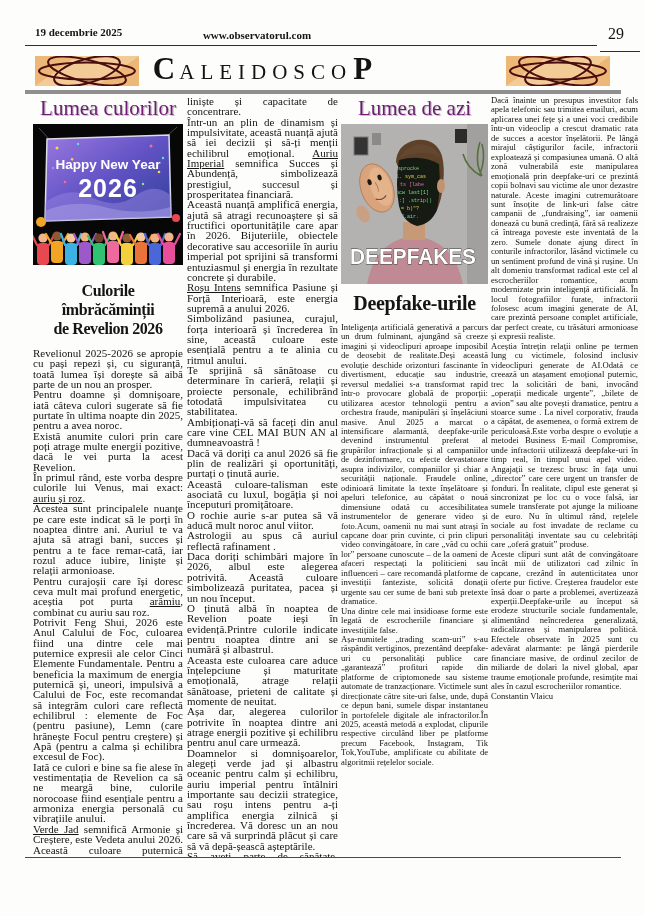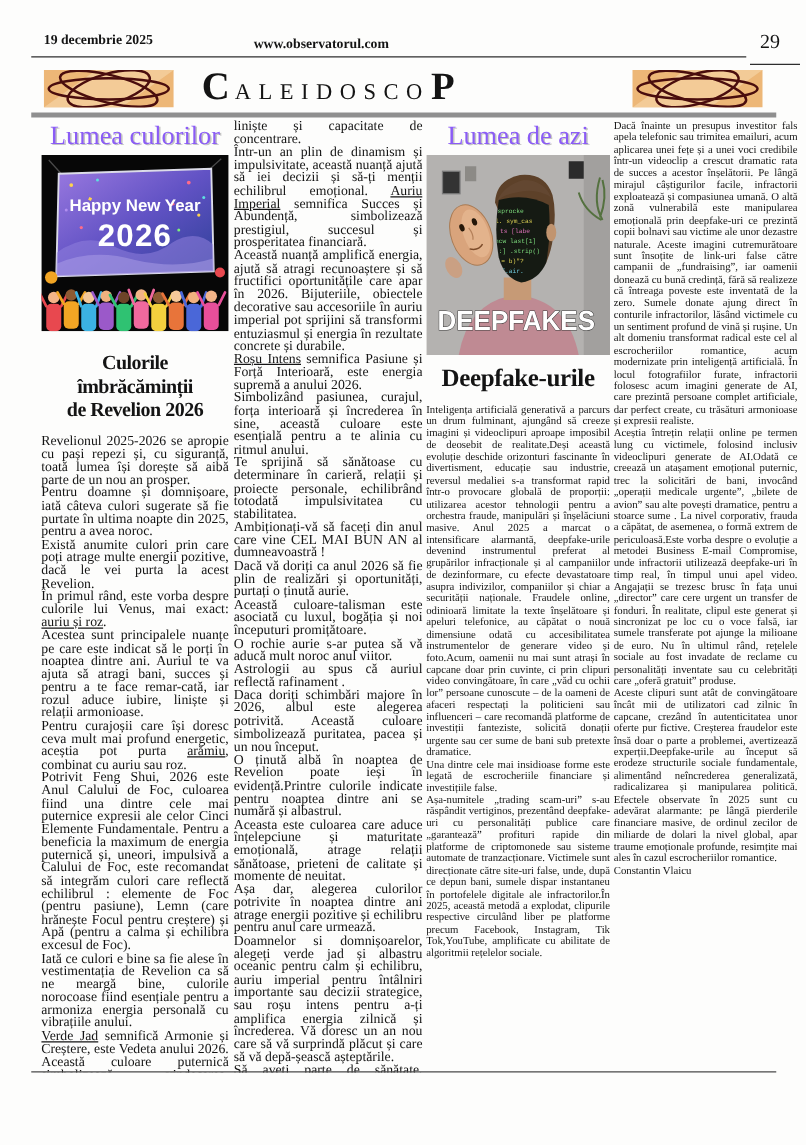--- a/index.html
+++ b/index.html
@@ -15,30 +15,30 @@
   .rule-a{position:absolute;left:25px;top:45px;width:572px;height:1px;background:#2e2e2e;}
   .rule-b{position:absolute;left:600px;top:51px;width:40px;height:1px;background:#2e2e2e;}
   
   .banner{position:absolute;left:0;top:54px;width:645px;height:34px;}
   .orn{position:absolute;top:2px;}
   .orn.left{left:35px;width:104px;height:30px;}
   .orn.right{left:502px;width:112px;height:30px;}
   .banner-title{position:absolute;left:140px;top:-4px;width:245px;height:38px;
     display:flex;align-items:baseline;justify-content:center;}
   .banner-title .cap{font-size:31px;font-weight:bold;line-height:38px;}
-  .banner-title .mid{font-size:18px;letter-spacing:6px;margin:0 1px 0 4px;}
+  .banner-title .mid{font-size:21px;letter-spacing:6px;margin:0 1px 0 4px;}
   .thick-rule{position:absolute;left:25px;top:90px;width:596px;height:4px;background:#8f8f8f;}
   .bottom-rule{position:absolute;left:25px;top:857px;width:596px;height:1px;background:#4a4a4a;}
   
   .col{position:absolute;top:96px;overflow:hidden;height:762px;}
   .col1{left:33px;width:150px;}
   .col2{left:187px;width:151px;}
   .col3{left:341px;width:147px;}
   .col4{left:491px;width:147px;}
-  .kicker{font-size:21px;line-height:25px;color:#8b5cf6;text-align:center;
+  .kicker{font-size:21px;line-height:25px;color:#701a75;text-align:center;
     text-shadow:1.2px 1.2px 0 #c4c4c4;white-space:nowrap;margin-bottom:3px;}
   .ny-image,.df-image{display:block;}
   .headline1{margin:16px 2px 10px;font-size:16px;font-weight:bold;text-align:center;
     line-height:19px;letter-spacing:-0.4px;}
   .headline2{margin:8px 0;font-size:20px;font-weight:bold;text-align:center;letter-spacing:-0.3px;}
   .body-left .para{font-size:11px;line-height:10.35px;margin:0;text-align:justify;}
   .body-right .para{font-size:8.6px;line-height:9.45px;margin:0;text-align:justify;}
   .para .u{text-decoration:underline;margin-top:16px;}
   .closing{margin-top:9px;font-size:10.5px;text-align:center;font-weight:bold;}
   .byline{margin-top:5px;font-size:9.8px;font-weight:bold;text-align:right;}

